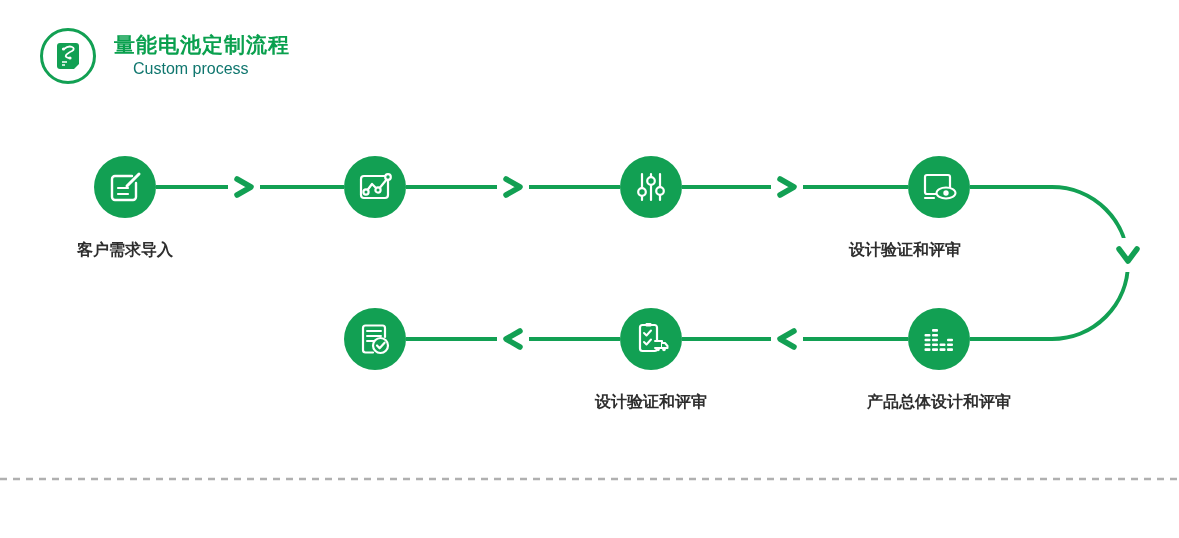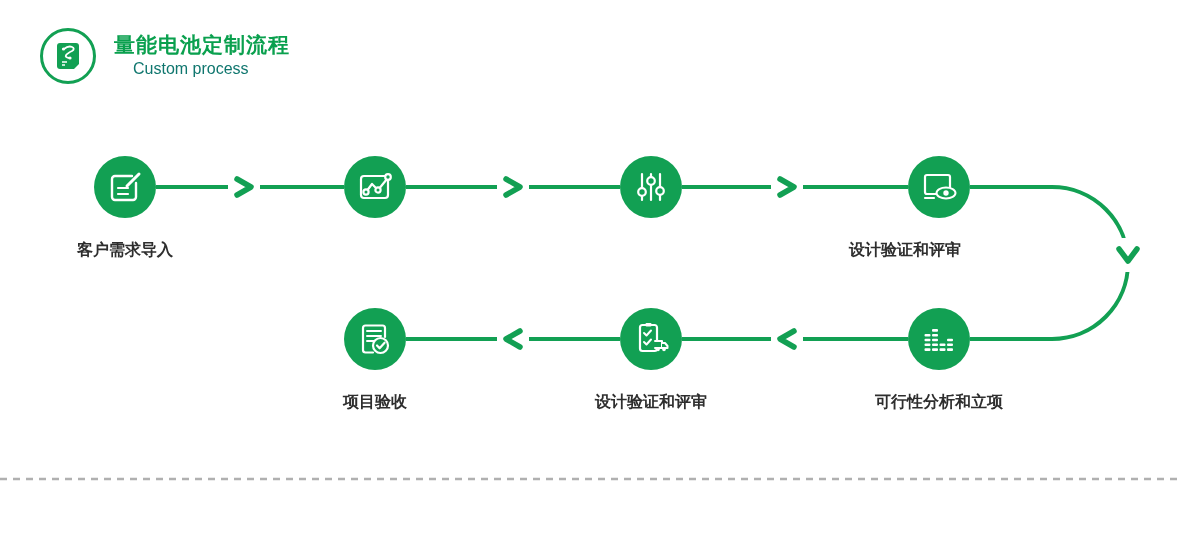--- a/index.html
+++ b/index.html
@@ -115,21 +115,21 @@
       <rect x="-7" y="-0.3" width="6" height="2.6" rx="1"></rect>
       <rect x="-7" y="4.5" width="6" height="2.6" rx="1"></rect>
       <rect x="-7" y="9.3" width="6" height="2.6" rx="1"></rect>
       <rect x="0.5" y="4.5" width="6" height="2.6" rx="1"></rect>
       <rect x="0.5" y="9.3" width="6" height="2.6" rx="1"></rect>
       <rect x="8" y="-0.3" width="6" height="2.6" rx="1"></rect>
       <rect x="8" y="4.5" width="6" height="2.6" rx="1"></rect>
       <rect x="8" y="9.3" width="6" height="2.6" rx="1"></rect>
     </svg>
   </div>
-  <div class="nlabel" style="left:799px;top:392px">可行性分析和立项</div>
+  <div class="nlabel" style="left:799px;top:392px">产品总体设计和评审</div>
 
   <div class="node" style="left:620px;top:308px">
     <svg class="ic" width="40" height="40" viewBox="-20 -20 40 40" stroke="#fff" fill="none" stroke-width="2.2" stroke-linecap="round" stroke-linejoin="round">
       <rect x="-11" y="-14" width="17" height="26" rx="2.5"></rect>
       <rect x="-5.5" y="-16" width="6" height="3.6" rx="1" fill="#fff" stroke="none"></rect>
       <path d="M-7,-6 l2.5,2.5 l4.5,-5" stroke-width="2"></path>
       <path d="M-7,3 l2.5,2.5 l4.5,-5" stroke-width="2"></path>
       <path d="M4,2 H11 V9 H4" stroke-width="2" fill="#12a053"></path>
       <path d="M11,4 h3 l2.5,3 V9 H11" stroke-width="2" fill="#12a053"></path>
       <circle cx="7" cy="10.5" r="1.8" fill="#fff" stroke="none"></circle>
@@ -139,15 +139,14 @@
   <div class="nlabel" style="left:511px;top:392px">设计验证和评审</div>
 
   <div class="node" style="left:344px;top:308px">
     <svg class="ic" width="40" height="40" viewBox="-20 -20 40 40" stroke="#fff" fill="none" stroke-width="2.2" stroke-linecap="round" stroke-linejoin="round">
       <path d="M10,-2 V-11 A2.5,2.5 0 0 0 7.5,-13.5 H-9.5 A2.5,2.5 0 0 0 -12,-11 V11 A2.5,2.5 0 0 0 -9.5,13.5 H-2"></path>
       <path d="M-8,-8 H6 M-8,-3 H6 M-8,2 H0" stroke-width="2"></path>
       <circle cx="5.5" cy="6.5" r="7.5" fill="#12a053"></circle>
       <path d="M2,6.5 l2.6,2.8 l5,-5.6"></path>
     </svg>
   </div>
-  <div class="nlabel" style="left:235px;top:392px">项目验收</div>
 
 </div>
 
 </body></html>

